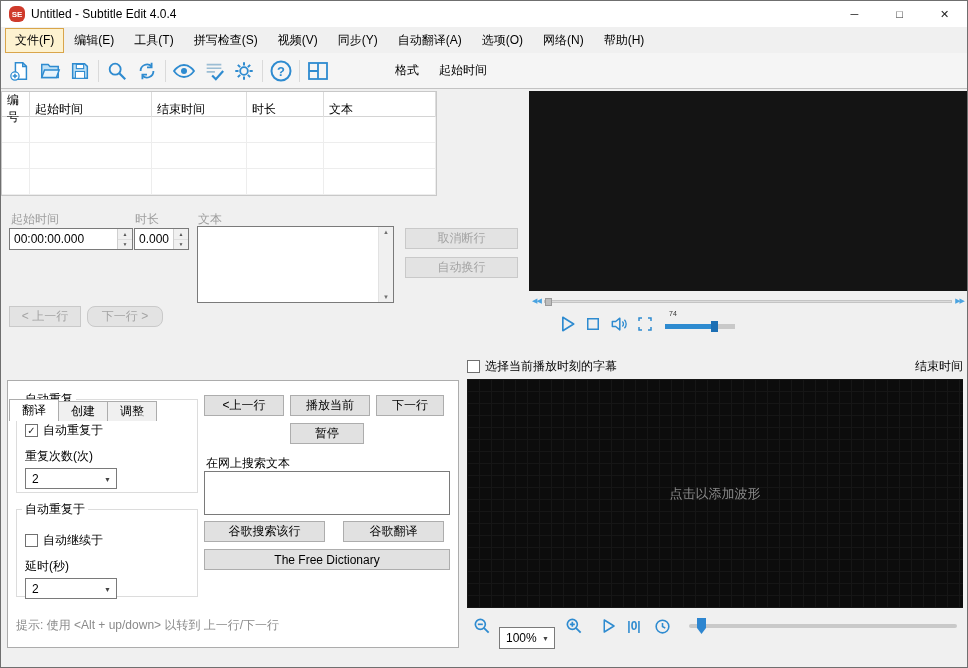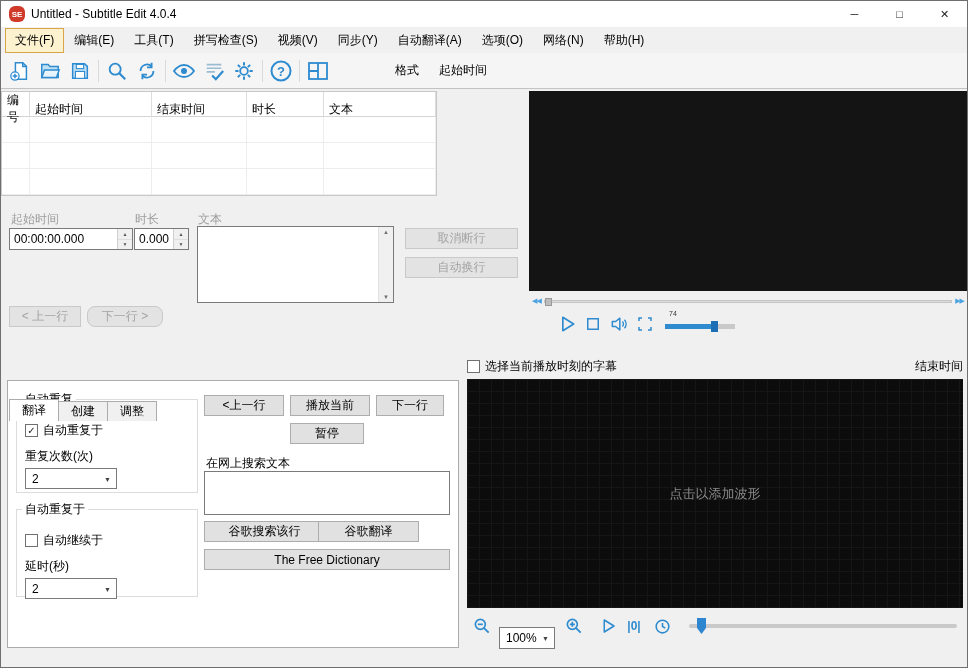--- a/index.html
+++ b/index.html
@@ -90,21 +90,21 @@
   .checkbox { width:13px; height:13px; background:#fff; border:1px solid #707070; display:inline-flex; align-items:center; justify-content:center; font-size:10px; color:#1a1a1a; flex:none; }
   .gb-label { position:absolute; left:8px; top:40px; }
   .gb-combo { position:absolute; left:8px; top:60px; width:92px; height:21px; }
   .t-btn-prev { position:absolute; left:196px; top:14px; width:80px; height:21px; }
   .t-btn-play { position:absolute; left:282px; top:14px; width:80px; height:21px; }
   .t-btn-next { position:absolute; left:368px; top:14px; width:68px; height:21px; }
   .t-btn-pause { position:absolute; left:282px; top:42px; width:74px; height:21px; }
   .search-label { position:absolute; left:198px; top:74px; }
   .search-input { position:absolute; left:196px; top:90px; width:246px; height:44px; border:1px solid #7a7a7a; background:#fff; resize:none; font-family:inherit; font-size:12px; padding:2px 4px; }
   .btn-gsearch { position:absolute; left:196px; top:140px; width:121px; height:21px; }
-  .btn-gtrans { position:absolute; left:310px; top:140px; width:101px; height:21px; }
+  .btn-gtrans { position:absolute; left:335px; top:140px; width:101px; height:21px; }
   .btn-freedict { position:absolute; left:196px; top:168px; width:246px; height:21px; }
   .btn-wiki { position:absolute; left:196px; top:196px; width:246px; height:21px; }
   .hint { position:absolute; left:8px; top:236px; color:#8a8a8a; }
 
   
   .wf-header { position:absolute; left:466px; top:269px; width:496px; height:17px; display:flex; align-items:center; gap:5px; }
   .wf-status { margin-left:auto; }
   .waveform { position:absolute; left:466px; top:290px; width:496px; height:229px; background-color:#0c0c0c;
       background-image:linear-gradient(#161616 1px, transparent 1px), linear-gradient(90deg,#161616 1px, transparent 1px);
       background-size:12px 12px; display:flex; align-items:center; justify-content:center; }
@@ -371,20 +371,21 @@
         <div class="btn t-btn-next">下一行</div>
         <div class="btn t-btn-pause">暂停</div>
 
         <span class="search-label">在网上搜索文本</span>
         <textarea class="search-input" style=""></textarea>
 
         <div class="btn btn-gsearch">谷歌搜索该行</div>
         <div class="btn btn-gtrans">谷歌翻译</div>
         <div class="btn btn-freedict">The Free Dictionary</div>
 
+        <span class="hint">提示: 使用 &lt;Alt + up/down&gt; 以转到 上一行/下一行</span>
       </div>
     </div>
 
     <div class="wf-header">
       <span class="checkbox"></span>
       <span>选择当前播放时刻的字幕</span>
       <span class="wf-status">结束时间</span>
     </div>
 
     <div class="waveform">

